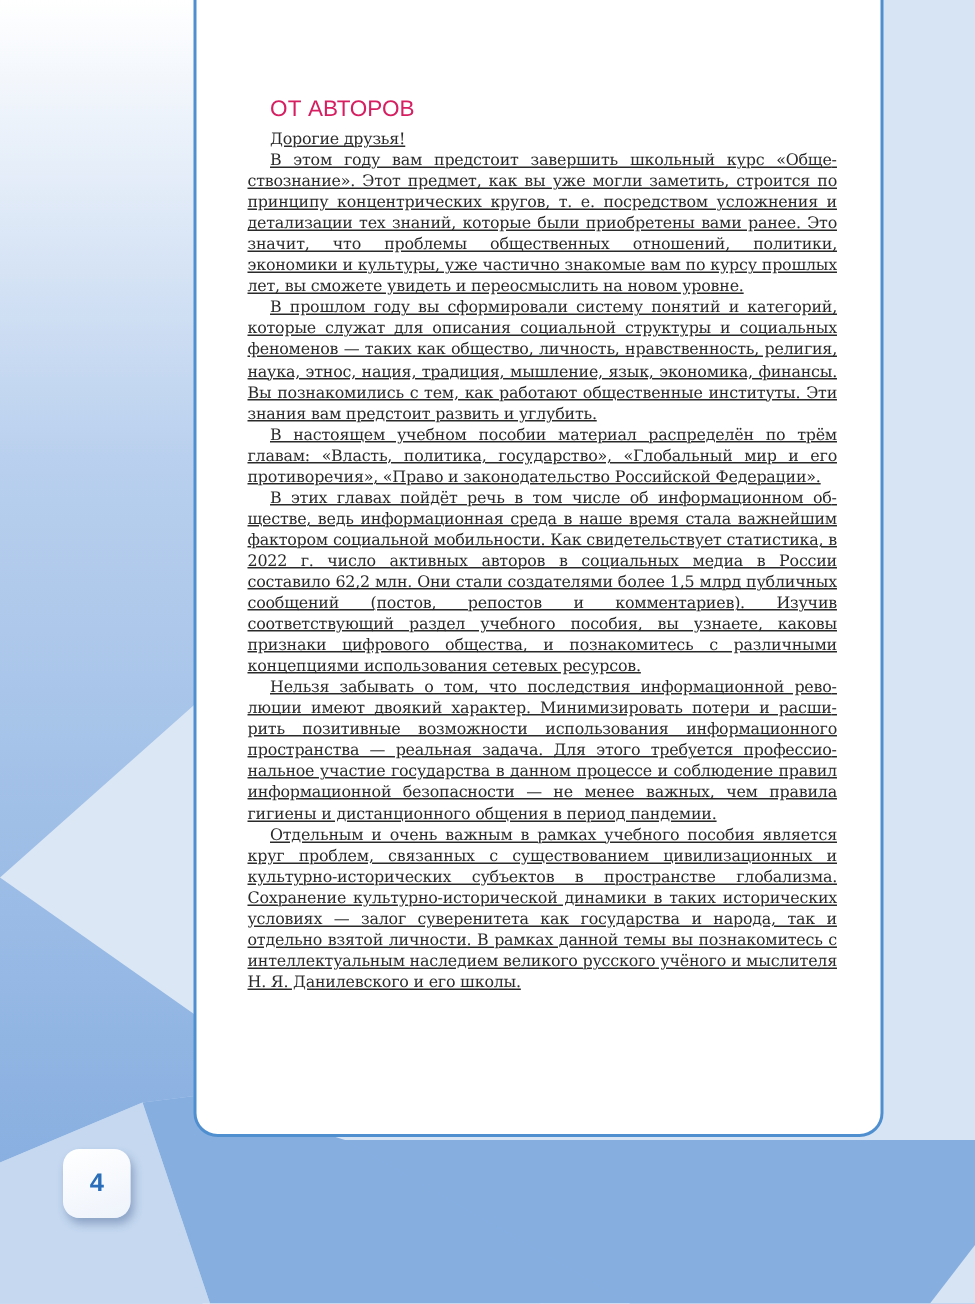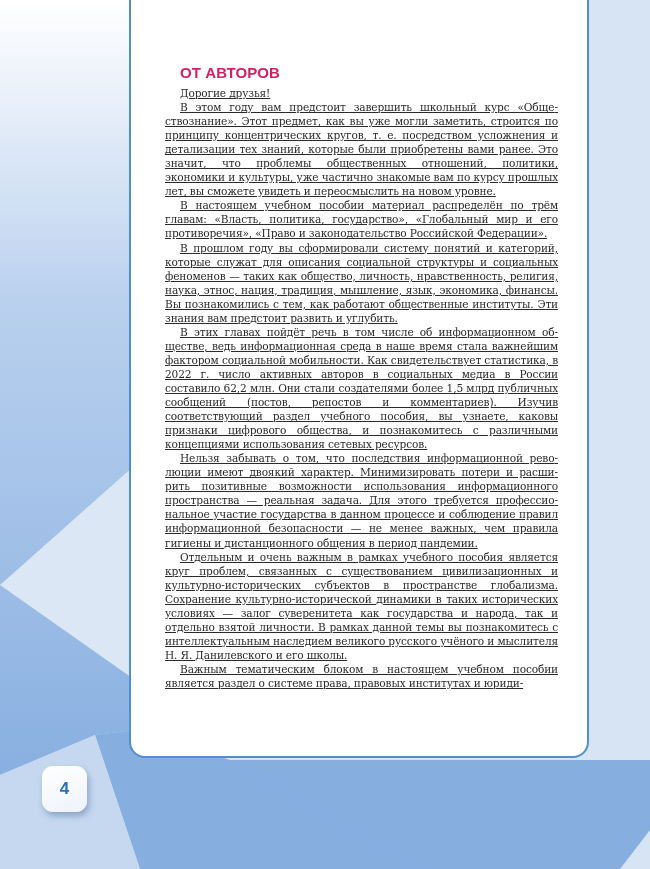--- a/index.html
+++ b/index.html
@@ -15,21 +15,21 @@
       background: #ffffff;
       border: 2px solid #4f8fcf;
       border-radius: 0 0 16px 16px;
       box-sizing: border-box;
     }
     .content {
       position: absolute; left: 175px; top: 64px; width: 410px;
     }
     .heading {
       font-family: "Liberation Sans", sans-serif;
-      font-weight: bold; font-size: 15px; color: #d61f61;
+      font-weight: normal; font-size: 15px; color: #d61f61;
       margin: 0 0 5px 5px; letter-spacing: 0.1px;
     }
     .para {
       font-family: "DejaVu Serif", serif;
       font-size: 10.6px; line-height: 14.05px; color: #2a2a2a;
       text-align: justify; hyphens: manual;
       margin: 0 0 0 -10px; width: 393px;
       text-indent: 15px;
       letter-spacing: -0.15px;
       text-decoration: underline;
@@ -66,21 +66,20 @@
     <polygon points="0,775 95,735 140,869 0,869" fill="#c5d8f0"></polygon>
   </svg>
 </div>
 
 <div class="card"></div>
 
 <div class="content">
   <div class="heading">ОТ АВТОРОВ</div>
   <p class="para">Дорогие друзья!</p>
   <p class="para">В этом году вам предстоит завершить школьный курс «Обще­ствознание». Этот предмет, как вы уже могли заметить, строится по принципу концентрических кругов, т. е. посредством усложне­ния и детализации тех знаний, которые были приобретены вами ранее. Это значит, что проблемы общественных отношений, поли­тики, экономики и культуры, уже частично знакомые вам по кур­су прошлых лет, вы сможете увидеть и переосмыслить на новом уровне.</p>
+  <p class="para">В прошлом году вы сформировали систему понятий и катего­рий, которые служат для описания социальной структуры и соци­альных феноменов — таких как общество, личность, нравствен­ность, религия, наука, этнос, нация, традиция, мышление, язык, экономика, финансы. Вы познакомились с тем, как работают об­щественные институты. Эти знания вам предстоит развить и углу­бить.</p>
   <p class="para">В настоящем учебном пособии материал распределён по трём главам: «Власть, политика, государство», «Глобальный мир и его противоречия», «Право и законодательство Российской Федера­ции».</p>
-  <p class="para">В прошлом году вы сформировали систему понятий и катего­рий, которые служат для описания социальной структуры и соци­альных феноменов — таких как общество, личность, нравствен­ность, религия, наука, этнос, нация, традиция, мышление, язык, экономика, финансы. Вы познакомились с тем, как работают об­щественные институты. Эти знания вам предстоит развить и углу­бить.</p>
   <p class="para">В этих главах пойдёт речь в том числе об информационном об­ществе, ведь информационная среда в наше время стала важней­шим фактором социальной мобильности. Как свидетельствует статистика, в 2022 г. число активных авторов в социальных медиа в России составило 62,2 млн. Они стали создателями более 1,5 млрд публичных сообщений (постов, репостов и комментари­ев). Изучив соответствующий раздел учебного пособия, вы узнае­те, каковы признаки цифрового общества, и познакомитесь с раз­личными концепциями использования сетевых ресурсов.</p>
   <p class="para">Нельзя забывать о том, что последствия информационной рево­люции имеют двоякий характер. Минимизировать потери и расши­рить позитивные возможности использования информационного пространства — реальная задача. Для этого требуется профессио­нальное участие государства в данном процессе и соблюдение пра­вил информационной безопасности — не менее важных, чем пра­вила гигиены и дистанционного общения в период пандемии.</p>
   <p class="para">Отдельным и очень важным в рамках учебного пособия явля­ется круг проблем, связанных с существованием цивилизацион­ных и культурно-исторических субъектов в пространстве глоба­лизма. Сохранение культурно-исторической динамики в таких исторических условиях — залог суверенитета как государства и народа, так и отдельно взятой личности. В рамках данной темы вы познакомитесь с интеллектуальным наследием великого рус­ского учёного и мыслителя Н. Я. Данилевского и его школы.</p>
-  <p class="para">Важным тематическим блоком в настоящем учебном пособии является раздел о системе права, правовых институтах и юриди-</p>
 </div>
 
 <div class="page-badge">4</div>
 
 </body></html>

